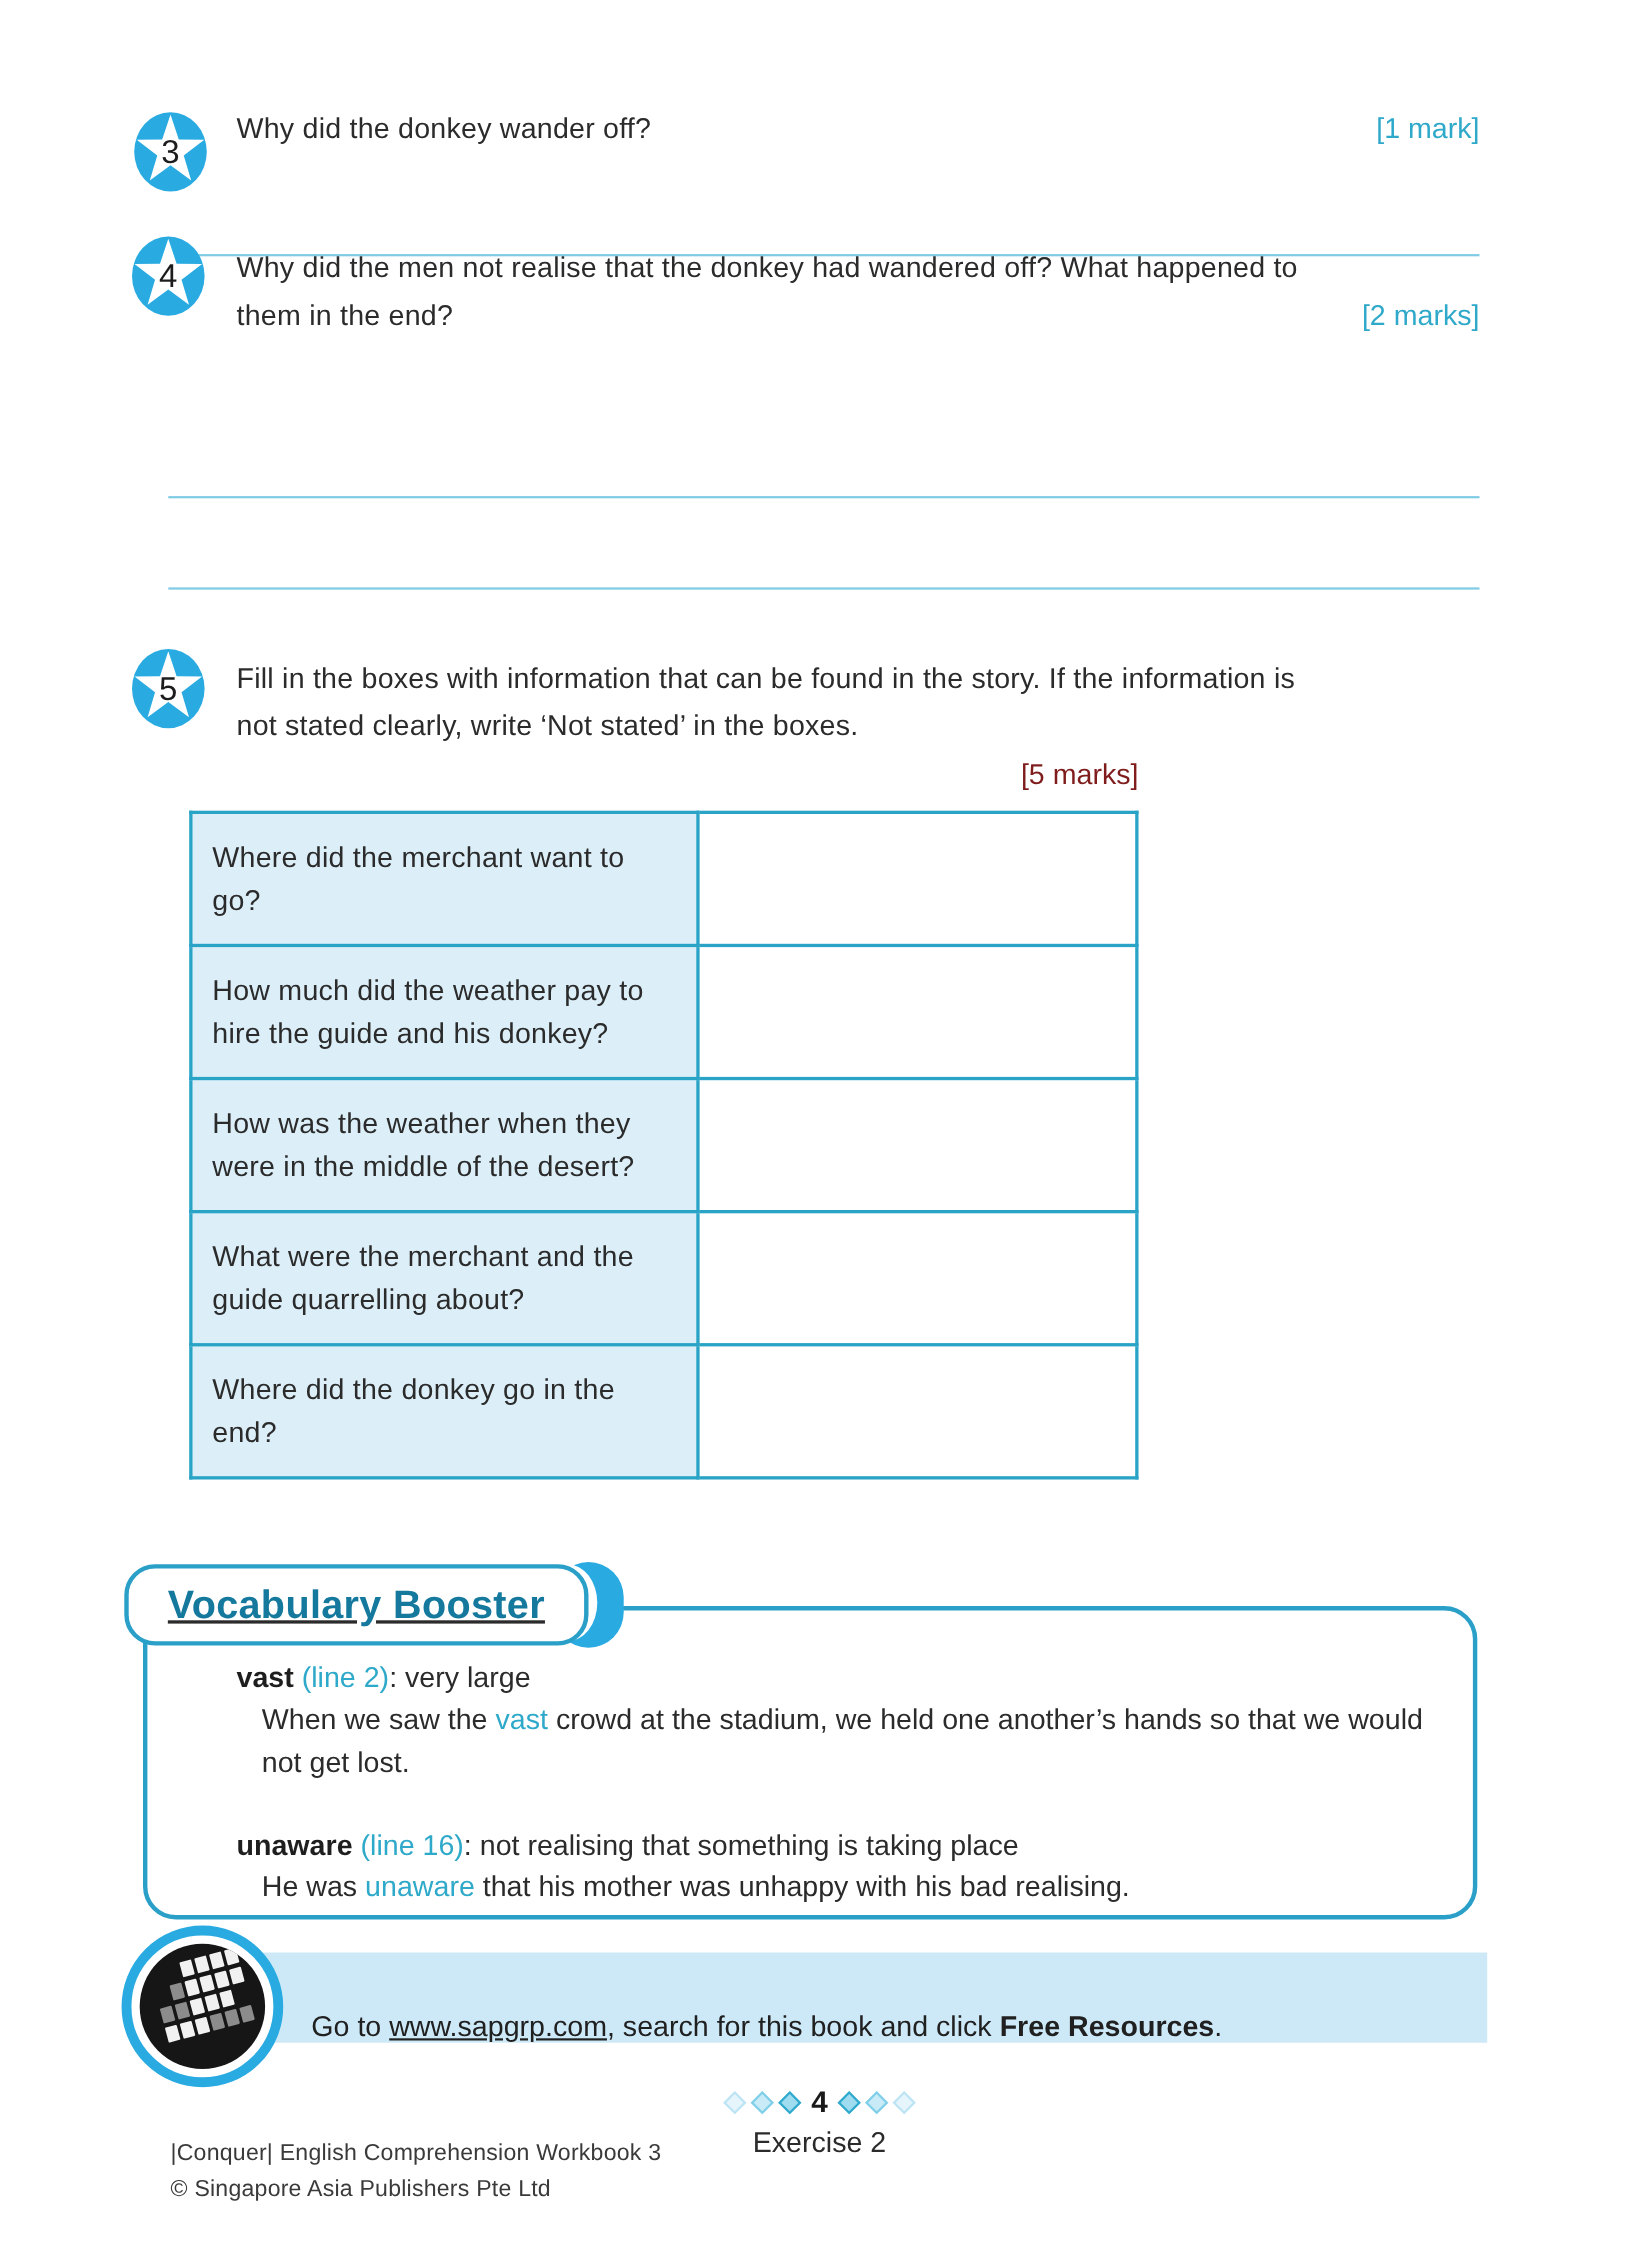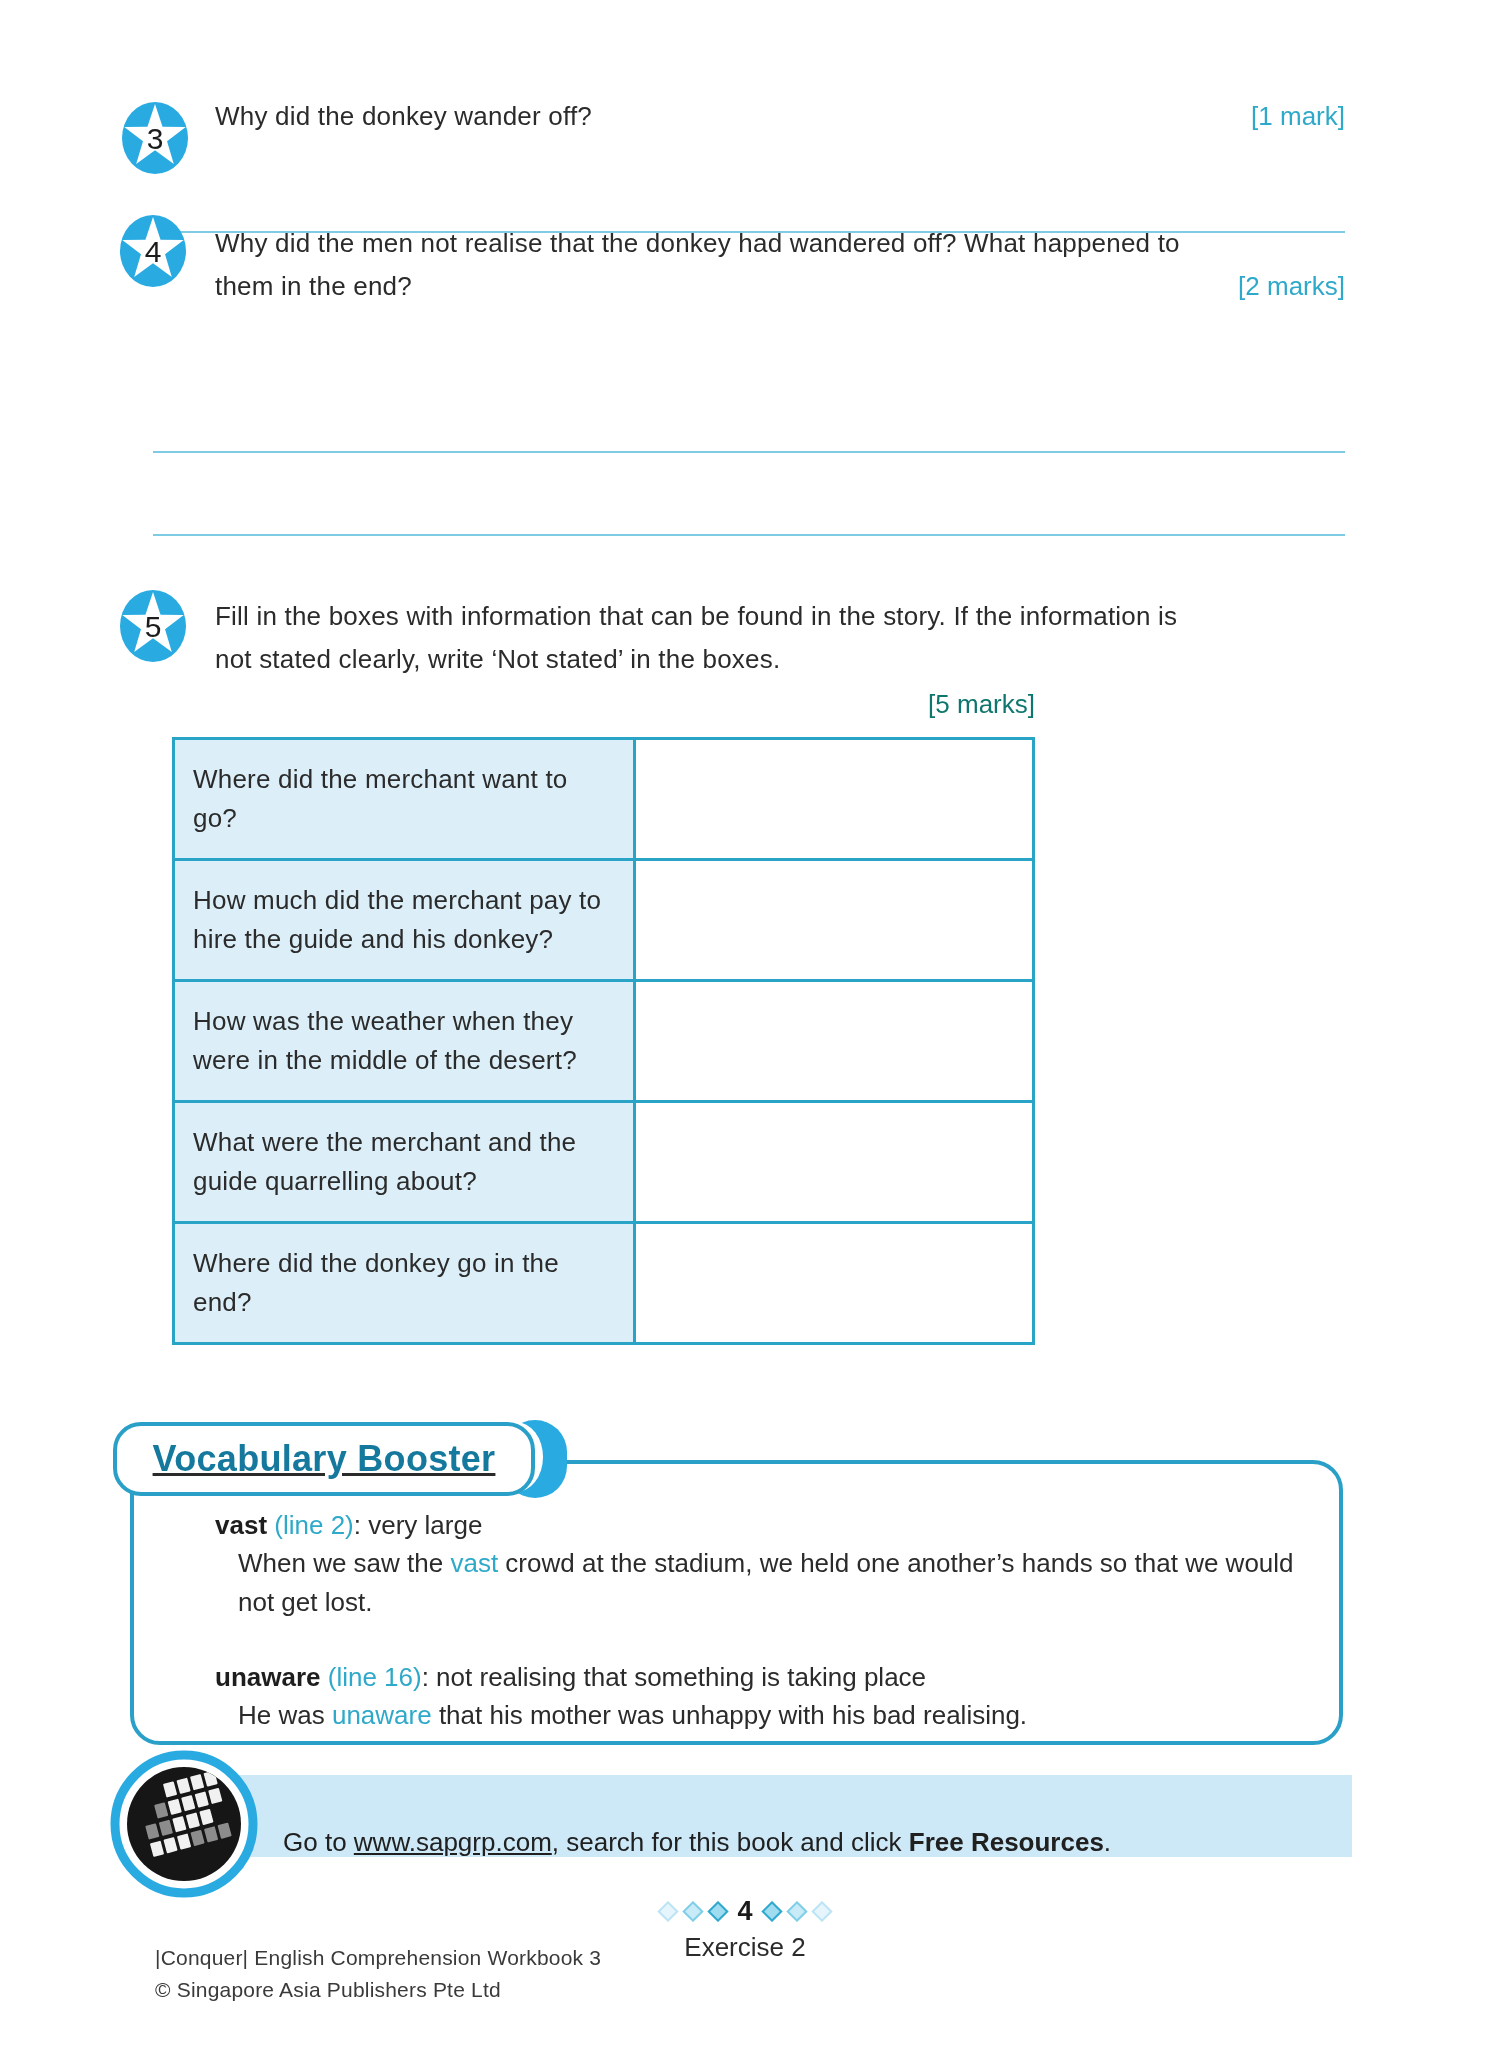--- a/index.html
+++ b/index.html
@@ -15,21 +15,21 @@
     clip-path:polygon(50% 0%,61.8% 34.5%,98% 35%,68.8% 56.5%,79.4% 91%,50% 70%,20.6% 91%,31.2% 56.5%,2% 35%,38.2% 34.5%);
   }
   .star-num{
     position:absolute;left:0;top:0;width:100%;height:100%;
     display:flex;align-items:center;justify-content:center;
     font-size:30px;color:#1c1c1c;padding-top:2px;box-sizing:border-box;
   }
   
   .qtext{position:absolute;font-size:26px;line-height:43px;letter-spacing:.2px;color:#2b2b2b;}
   .qmark{position:absolute;right:154px;font-size:26px;line-height:43px;color:#2EA9C9;}
-  .qmark5{position:absolute;right:464px;font-size:26px;line-height:43px;color:#0f766e;}
+  .qmark5{position:absolute;right:464px;font-size:26px;line-height:43px;color:#7f1d1d;}
   .ans-line{position:absolute;left:153px;width:1192px;height:0;border-top:2px solid #7FCBE4;}
   
   .info-table{position:absolute;border-collapse:collapse;table-layout:fixed;width:863px;}
   .info-table td{
     border:3px solid #29A3C6;font-size:26px;line-height:39px;letter-spacing:.2px;
     padding:20px 18px;vertical-align:middle;height:112px;box-sizing:border-box;
   }
   .info-table td.prompt{background:#DCEFF9;width:461px;color:#2b2b2b;}
   .info-table td.answer{background:#ffffff;}
   
@@ -95,21 +95,21 @@
   <div class="qtext" style="left:215px;top:595px;width:990px">Fill in the boxes with information that can be found in the story. If the information is not stated clearly, write ‘Not stated’ in the boxes.</div>
   <div class="qmark5" style="top:683px">[5 marks]</div>
 
   <table class="info-table" style="left:172px;top:737px">
     <tbody>
         <tr>
       <td class="prompt">Where did the merchant want to go?</td>
       <td class="answer"></td>
     </tr>
     <tr>
-      <td class="prompt">How much did the merchant pay to hire the guide and his donkey?</td>
+      <td class="prompt">How much did the weather pay to hire the guide and his donkey?</td>
       <td class="answer"></td>
     </tr>
     <tr>
       <td class="prompt">How was the weather when they were in the middle of the desert?</td>
       <td class="answer"></td>
     </tr>
     <tr>
       <td class="prompt">What were the merchant and the guide quarrelling about?</td>
       <td class="answer"></td>
     </tr>

